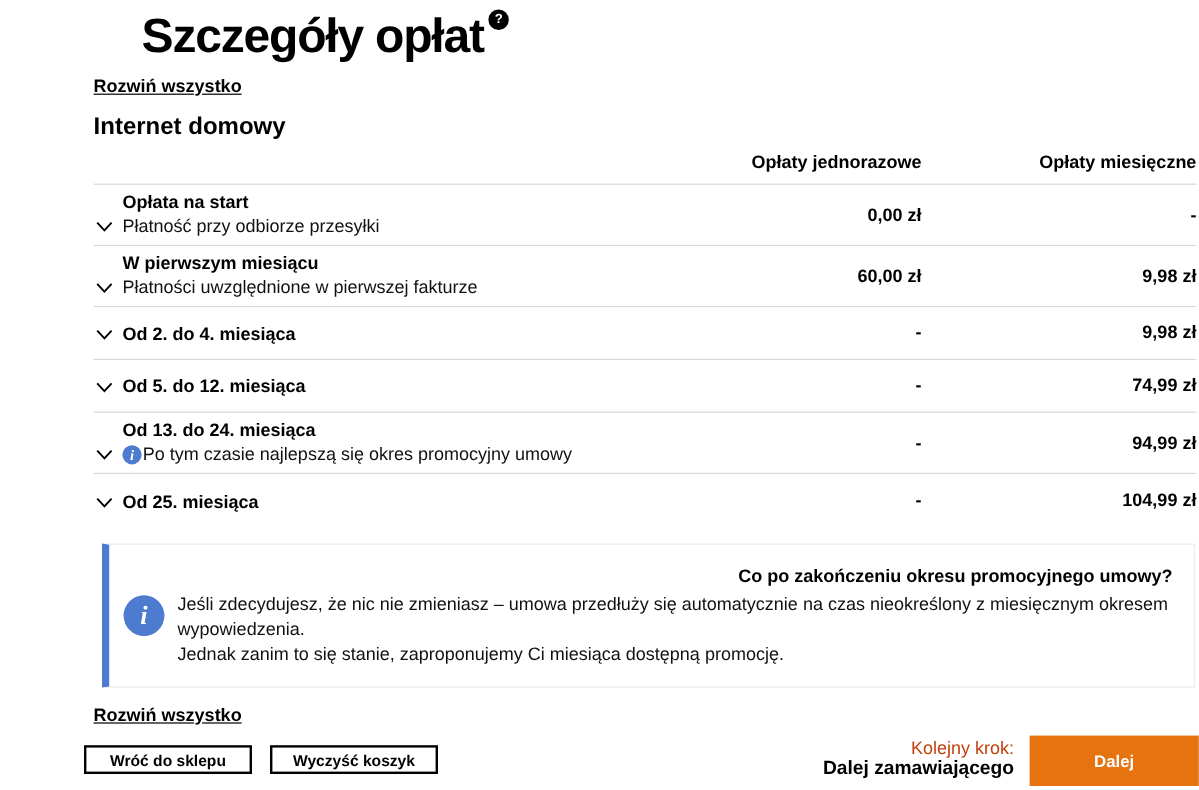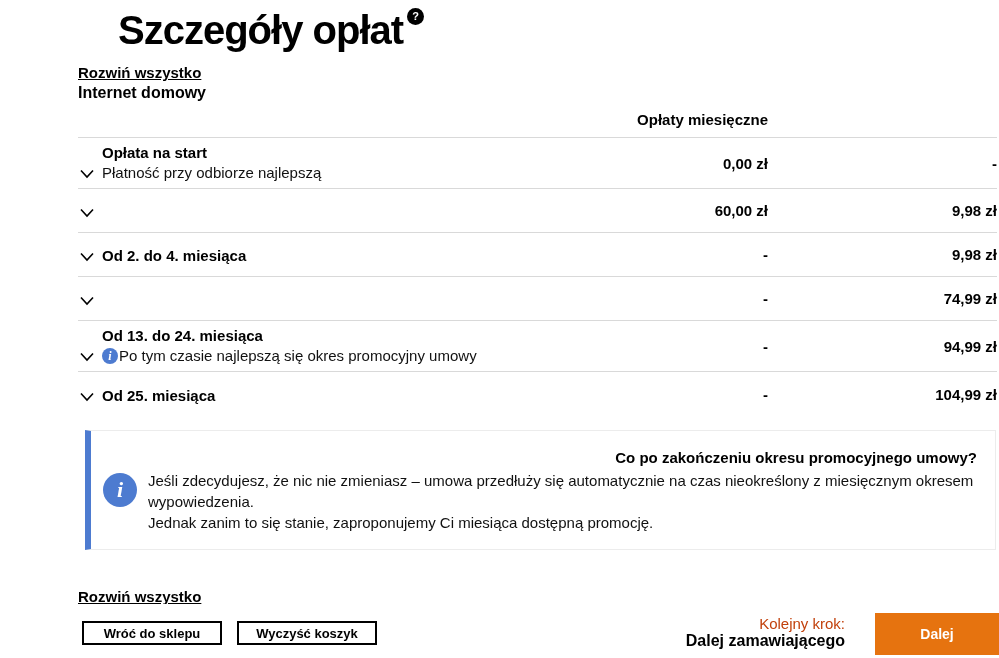--- a/index.html
+++ b/index.html
@@ -23,21 +23,21 @@
     display: inline-block; width: 17px; height: 17px; border-radius: 50%;
     background: #000; color: #fff; font-size: 11px; font-weight: 700;
     text-align: center; line-height: 17px; vertical-align: 24px; margin-left: 4px;
     cursor: pointer; letter-spacing: 0;
   }
   .expand-link {
     display: inline-block; margin-top: 10px;
     font-size: 15px; font-weight: 700; color: #000;
     text-decoration: underline; cursor: pointer;
   }
-  .section-title { margin-top: 2px; font-size: 16px; font-weight: 700; }
+  .section-title { margin-top: 13px; font-size: 20px; font-weight: 700; }
 
   
   .fee-table { margin-top: 2px; }
   .thead, .row {
     display: grid;
     grid-template-columns: 1fr 215px 229px;
     align-items: center;
   }
   .thead { padding: 7px 0 9px 0; border-bottom: 1px solid #d9d9d9; }
   .th { font-size: 15px; font-weight: 700; text-align: right; }
@@ -81,74 +81,79 @@
     position: absolute; left: 78px; top: 588px; z-index: 1;
     font-size: 15px; font-weight: 700; color: #000;
     text-decoration: underline; cursor: pointer;
   }
 
   
   .footer {
     position: absolute; left: 0; top: 604px; width: 999px; height: 54px;
     background: #fff; z-index: 2;
   }
-  .footer-buttons { position: absolute; left: 82px; top: 17px; display: flex; gap: 15px; }
+  .footer-buttons { position: absolute; left: 70px; top: 17px; display: flex; gap: 15px; }
   .ghost-btn {
     width: 140px; height: 24px; background: #fff; border: 2px solid #000;
     font-family: "Liberation Sans", sans-serif;
     font-size: 13px; font-weight: 700; color: #000; cursor: pointer;
     display: flex; align-items: center; justify-content: center;
   }
   .next-step { position: absolute; right: 154px; top: 12px; text-align: right; }
   .next-step-label { font-size: 15px; line-height: 16px; color: #c2410c; }
   .next-step-value { font-size: 16px; font-weight: 700; line-height: 18px; }
   .primary-btn {
-    position: absolute; right: 0; top: 9px; width: 124px; height: 42px;
+    position: absolute; right: 0; top: 9px; width: 141px; height: 42px;
     background: #e6730f; border: none; color: #fff;
     font-family: "Liberation Sans", sans-serif;
     font-size: 14px; font-weight: 700; cursor: pointer;
   }
 </style>
 </head>
 <body>
 
 <div class="main">
   <div>
     <h1 class="page-title">Szczegóły opłat</h1><span class="help-icon">?</span>
   </div>
 
   <a class="expand-link">Rozwiń wszystko</a>
 
   <h2 class="section-title">Internet domowy</h2>
 
   <div class="fee-table">
     <div class="thead">
       <div class="th"></div>
+      <div class="th">Opłaty jednorazowe</div>
       <div class="th">Opłaty miesięczne</div>
     </div>
 
     <div class="row">
       <div class="cell-left">
         <span class="chev"><svg width="14" height="10" viewBox="0 0 14 10">
               <polyline points="1,1.5 7,8 13,1.5" fill="none" stroke="#000" stroke-width="1.6"></polyline>
             </svg></span>
         <div>
           <div class="row-title">Opłata na start</div>
-          <div class="row-sub">Płatność przy odbiorze najlepszą</div>
+          <div class="row-sub">Płatność przy odbiorze przesyłki</div>
         </div>
       </div>
       <div class="val">0,00 zł</div>
       <div class="val">-</div>
     </div>
 
     <div class="row">
       <div class="cell-left">
         <span class="chev"><svg width="14" height="10" viewBox="0 0 14 10">
               <polyline points="1,1.5 7,8 13,1.5" fill="none" stroke="#000" stroke-width="1.6"></polyline>
             </svg></span>
+        <div>
+          <div class="row-title">W pierwszym miesiącu</div>
+          <div class="row-sub">Płatności uwzględnione w pierwszej fakturze</div>
+        </div>
       </div>
       <div class="val">60,00 zł</div>
       <div class="val">9,98 zł</div>
     </div>
 
     <div class="row">
       <div class="cell-left">
         <span class="chev"><svg width="14" height="10" viewBox="0 0 14 10">
               <polyline points="1,1.5 7,8 13,1.5" fill="none" stroke="#000" stroke-width="1.6"></polyline>
             </svg></span>
@@ -158,20 +163,23 @@
       </div>
       <div class="val">-</div>
       <div class="val">9,98 zł</div>
     </div>
 
     <div class="row">
       <div class="cell-left">
         <span class="chev"><svg width="14" height="10" viewBox="0 0 14 10">
               <polyline points="1,1.5 7,8 13,1.5" fill="none" stroke="#000" stroke-width="1.6"></polyline>
             </svg></span>
+        <div>
+          <div class="row-title">Od 5. do 12. miesiąca</div>
+        </div>
       </div>
       <div class="val">-</div>
       <div class="val">74,99 zł</div>
     </div>
 
     <div class="row">
       <div class="cell-left">
         <span class="chev"><svg width="14" height="10" viewBox="0 0 14 10">
               <polyline points="1,1.5 7,8 13,1.5" fill="none" stroke="#000" stroke-width="1.6"></polyline>
             </svg></span>

